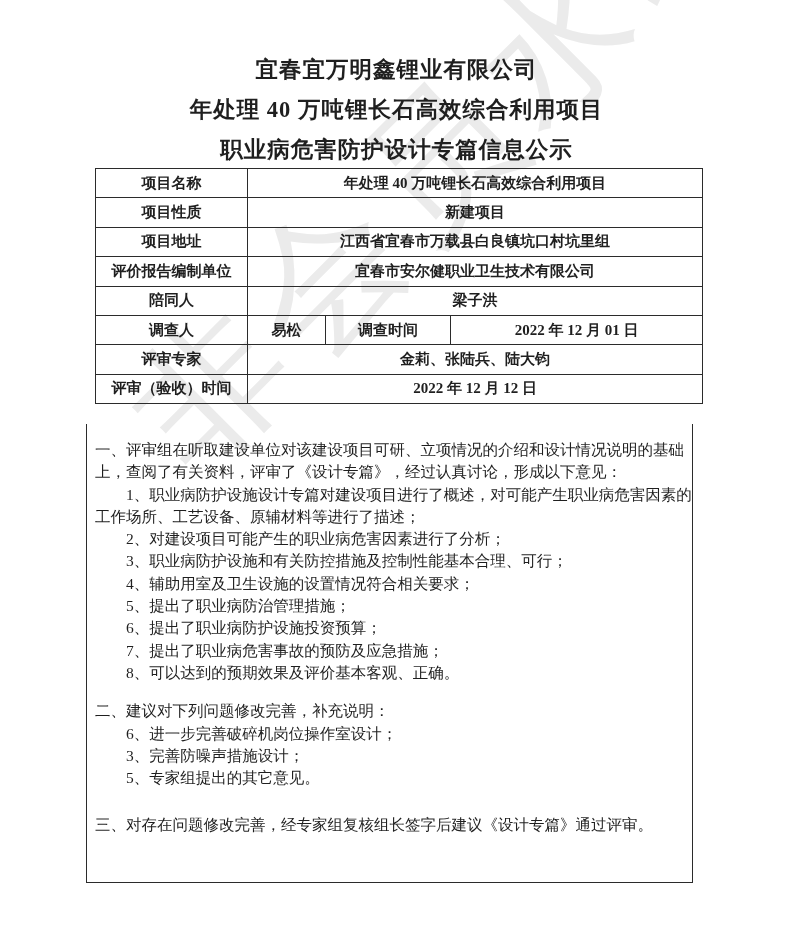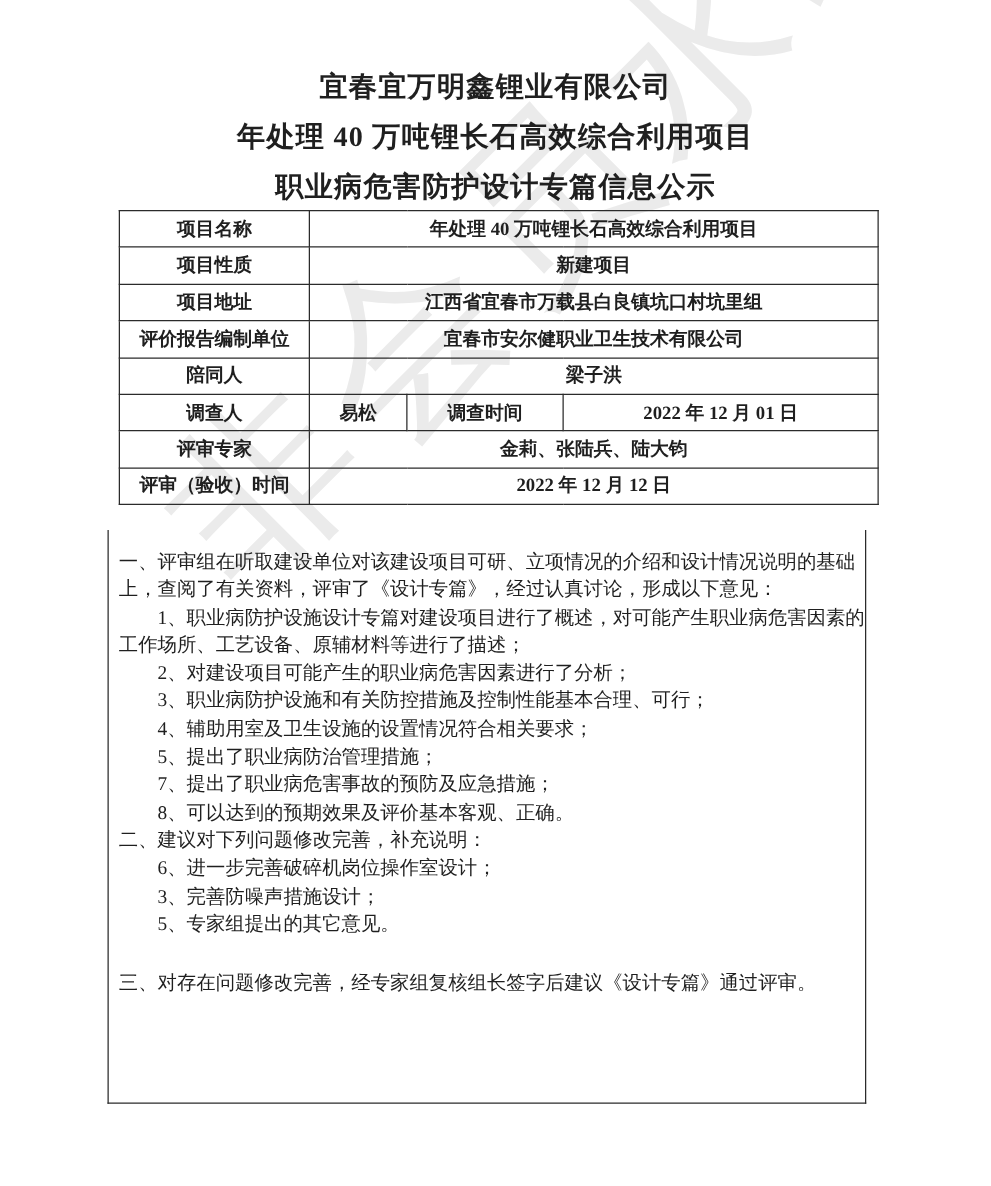--- a/index.html
+++ b/index.html
@@ -75,21 +75,21 @@
     height: 459px;
     border: 1.5px solid #2b2b2b;
     border-top: none;
     box-sizing: border-box;
     padding: 15px 0 0 8px;
     font-size: 15.5px;
     line-height: 22.3px;
   }
   .opinion-box .heading { text-indent: 0; }
   .opinion-box .item { text-indent: 2em; }
-  .opinion-box .section-gap { }
+  .opinion-box .section-gap { margin-top: 16px; }
   .opinion-box .section-gap-small { margin-top: 25px; }
 </style>
 </head>
 <body>
 
 <div class="page">
 
   <div class="watermark">非会员水印</div>
 
   <div class="content">
@@ -146,20 +146,21 @@
     </table>
 
     <div class="opinion-box">
 
       <div class="heading">一、评审组在听取建设单位对该建设项目可研、立项情况的介绍和设计情况说明的基础上，查阅了有关资料，评审了《设计专篇》，经过认真讨论，形成以下意见：</div>
       <div class="item">1、职业病防护设施设计专篇对建设项目进行了概述，对可能产生职业病危害因素的工作场所、工艺设备、原辅材料等进行了描述；</div>
       <div class="item">2、对建设项目可能产生的职业病危害因素进行了分析；</div>
       <div class="item">3、职业病防护设施和有关防控措施及控制性能基本合理、可行；</div>
       <div class="item">4、辅助用室及卫生设施的设置情况符合相关要求；</div>
       <div class="item">5、提出了职业病防治管理措施；</div>
+      <div class="item">6、提出了职业病防护设施投资预算；</div>
       <div class="item">7、提出了职业病危害事故的预防及应急措施；</div>
       <div class="item">8、可以达到的预期效果及评价基本客观、正确。</div>
 
       <div class="heading section-gap">二、建议对下列问题修改完善，补充说明：</div>
       <div class="item">6、进一步完善破碎机岗位操作室设计；</div>
       <div class="item">3、完善防噪声措施设计；</div>
       <div class="item">5、专家组提出的其它意见。</div>
 
       <div class="heading section-gap-small">三、对存在问题修改完善，经专家组复核组长签字后建议《设计专篇》通过评审。</div>
 

